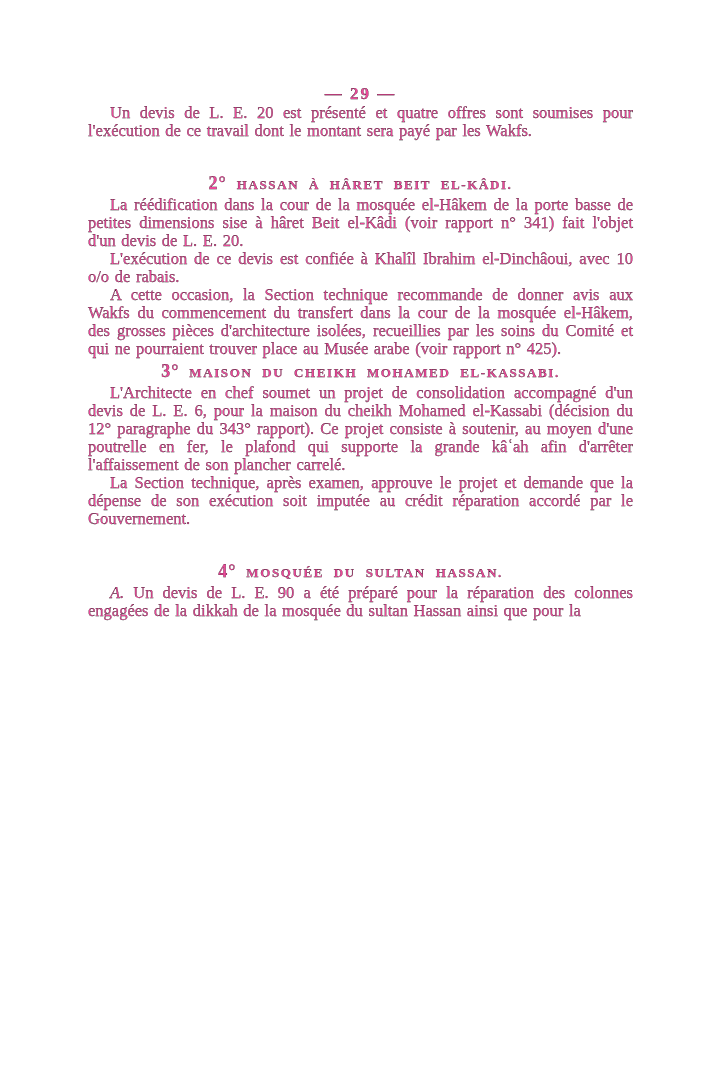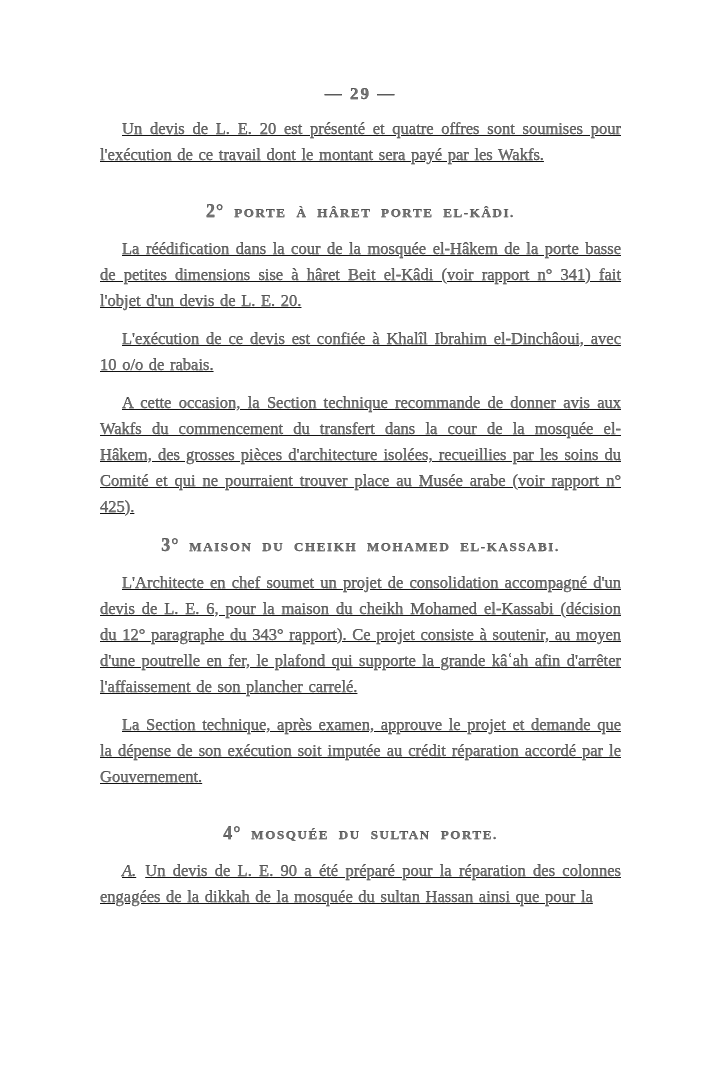--- a/index.html
+++ b/index.html
@@ -7,44 +7,43 @@
     padding: 0;
     background: #ffffff;
   }
   .page {
     position: relative;
     width: 720px;
     height: 1082px;
     background: #ffffff;
     overflow: hidden;
     font-family: "Liberation Serif", "DejaVu Serif", serif;
-    color: #737373;
+    color: #ec4899;
     -webkit-text-stroke: 0.25px #121212;
   }
   .text-col {
     position: absolute;
     left: 88px;
     top: 84px;
     width: 545px;
   }
   .pagenum {
     text-align: center;
     font-size: 17px;
     font-weight: bold;
     line-height: 20px;
     letter-spacing: 2px;
   }
   p.para {
-    margin: 12px;
+    margin: 0;
     font-size: 16.5px;
-    line-height: 26px;
+    line-height: 18px;
     text-align: justify;
     text-indent: 22px;
     word-spacing: 1.5px;
-    text-decoration: underline;
   }
   .mt18 { margin-top: 18px; }
   .mt16 { margin-top: 16px; }
   .heading {
     margin: 0;
     text-align: center;
     font-weight: bold;
     line-height: 22px;
     white-space: nowrap;
   }
@@ -71,33 +70,33 @@
 <body>
 
 <div class="page">
   <div class="text-col">
 
     <div class="pagenum">— 29 —</div>
 
     <p class="para mt18">Un devis de L. E. 20 est présenté et quatre offres sont soumises pour l'exécution de ce travail dont le montant sera payé par les Wakfs.</p>
 
 
-    <h2 class="heading h-s2"><span class="num">2°</span><span class="title">PORTE À HÂRET PORTE EL-KÂDI.</span></h2>
+    <h2 class="heading h-s2"><span class="num">2°</span><span class="title">HASSAN À HÂRET BEIT EL-KÂDI.</span></h2>
 
     <p class="para mt16">La réédification dans la cour de la mosquée el-Hâkem de la porte basse de petites dimensions sise à hâret Beit el-Kâdi (voir rapport n° 341) fait l'objet d'un devis de L. E. 20.</p>
 
     <p class="para">L'exécution de ce devis est confiée à Khalîl Ibrahim el-Dinchâoui, avec 10 o/o de rabais.</p>
 
 
     <p class="para">A cette occasion, la Section technique recommande de donner avis aux Wakfs du commencement du transfert dans la cour de la mosquée el-Hâkem, des grosses pièces d'architecture isolées, recueillies par les soins du Comité et qui ne pourraient trouver place au Musée arabe (voir rapport n° 425).</p>
 
     <h2 class="heading h-s3"><span class="num">3°</span><span class="title">MAISON DU CHEIKH MOHAMED EL-KASSABI.</span></h2>
 
     <p class="para mt16">L'Architecte en chef soumet un projet de consolidation accompagné d'un devis de L. E. 6, pour la maison du cheikh Mohamed el-Kassabi (décision du 12° paragraphe du 343° rapport). Ce projet consiste à soutenir, au moyen d'une poutrelle en fer, le plafond qui supporte la grande kâʿah afin d'arrêter l'affaissement de son plancher carrelé.</p>
 
     <p class="para">La Section technique, après examen, approuve le projet et demande que la dépense de son exécution soit imputée au crédit réparation accordé par le Gouvernement.</p>
 
-    <h2 class="heading h-s4"><span class="num">4°</span><span class="title">MOSQUÉE DU SULTAN PORTE.</span></h2>
+    <h2 class="heading h-s4"><span class="num">4°</span><span class="title">MOSQUÉE DU SULTAN HASSAN.</span></h2>
 
     <p class="para mt18"><span class="lead">A.</span><span>Un devis de L. E. 90 a été préparé pour la réparation des colonnes engagées de la dikkah de la mosquée du sultan Hassan ainsi que pour la</span></p>
 
   </div>
 </div>
 
 </body></html>

